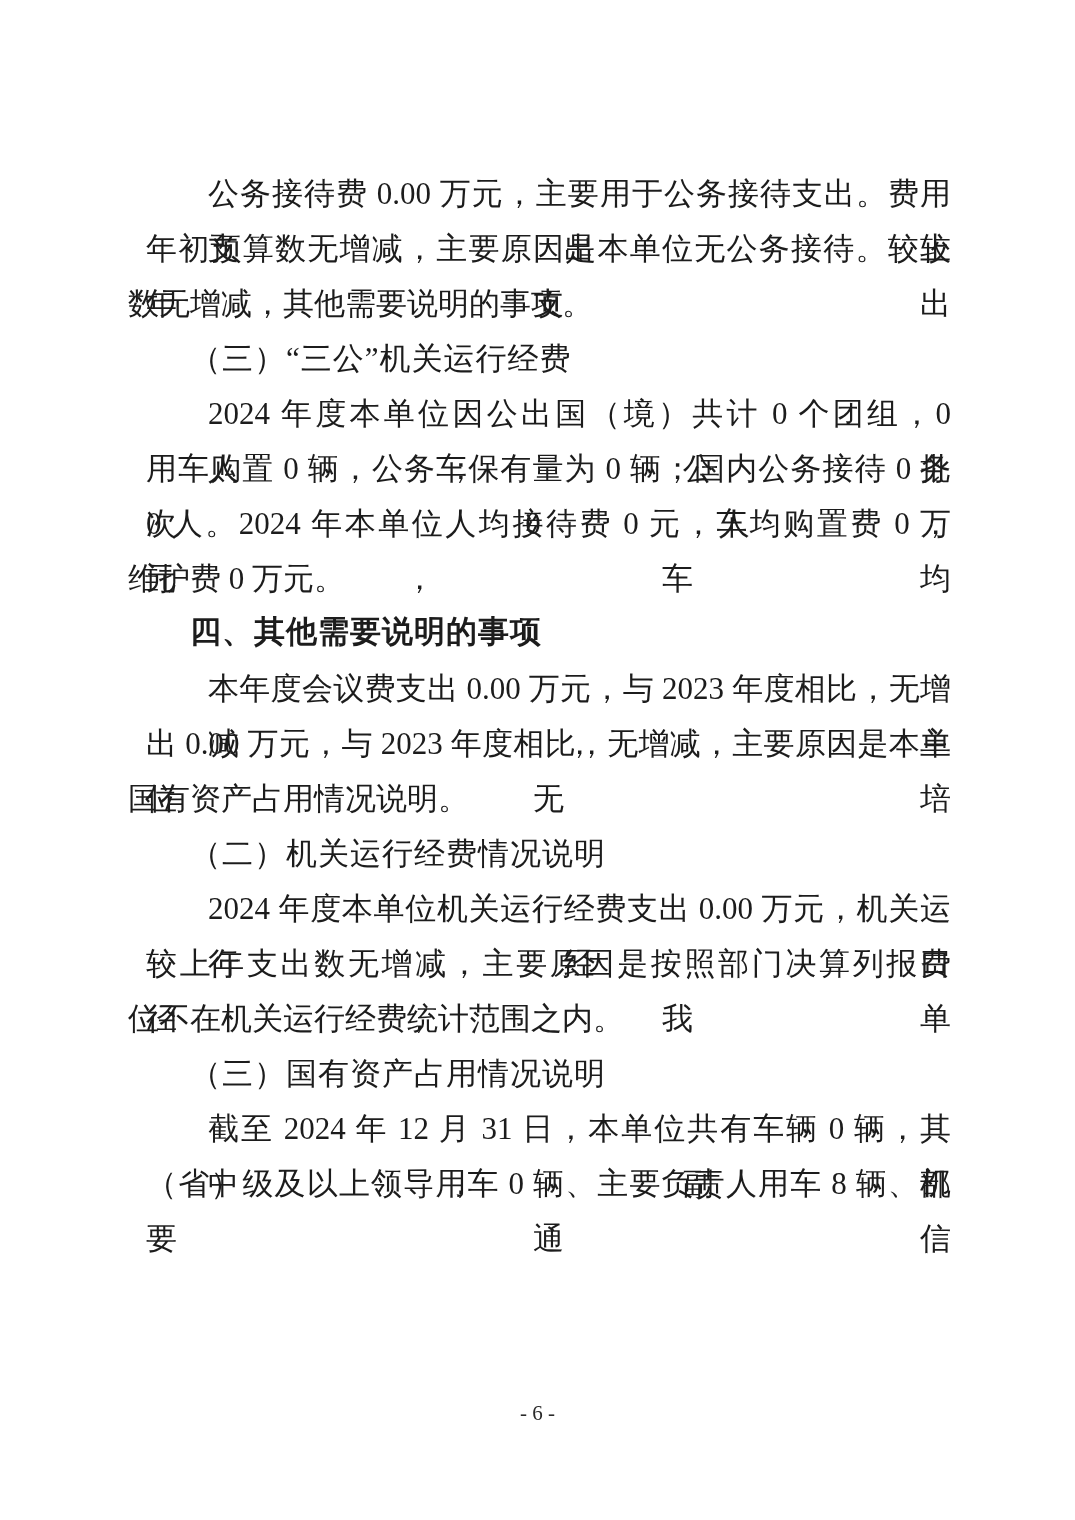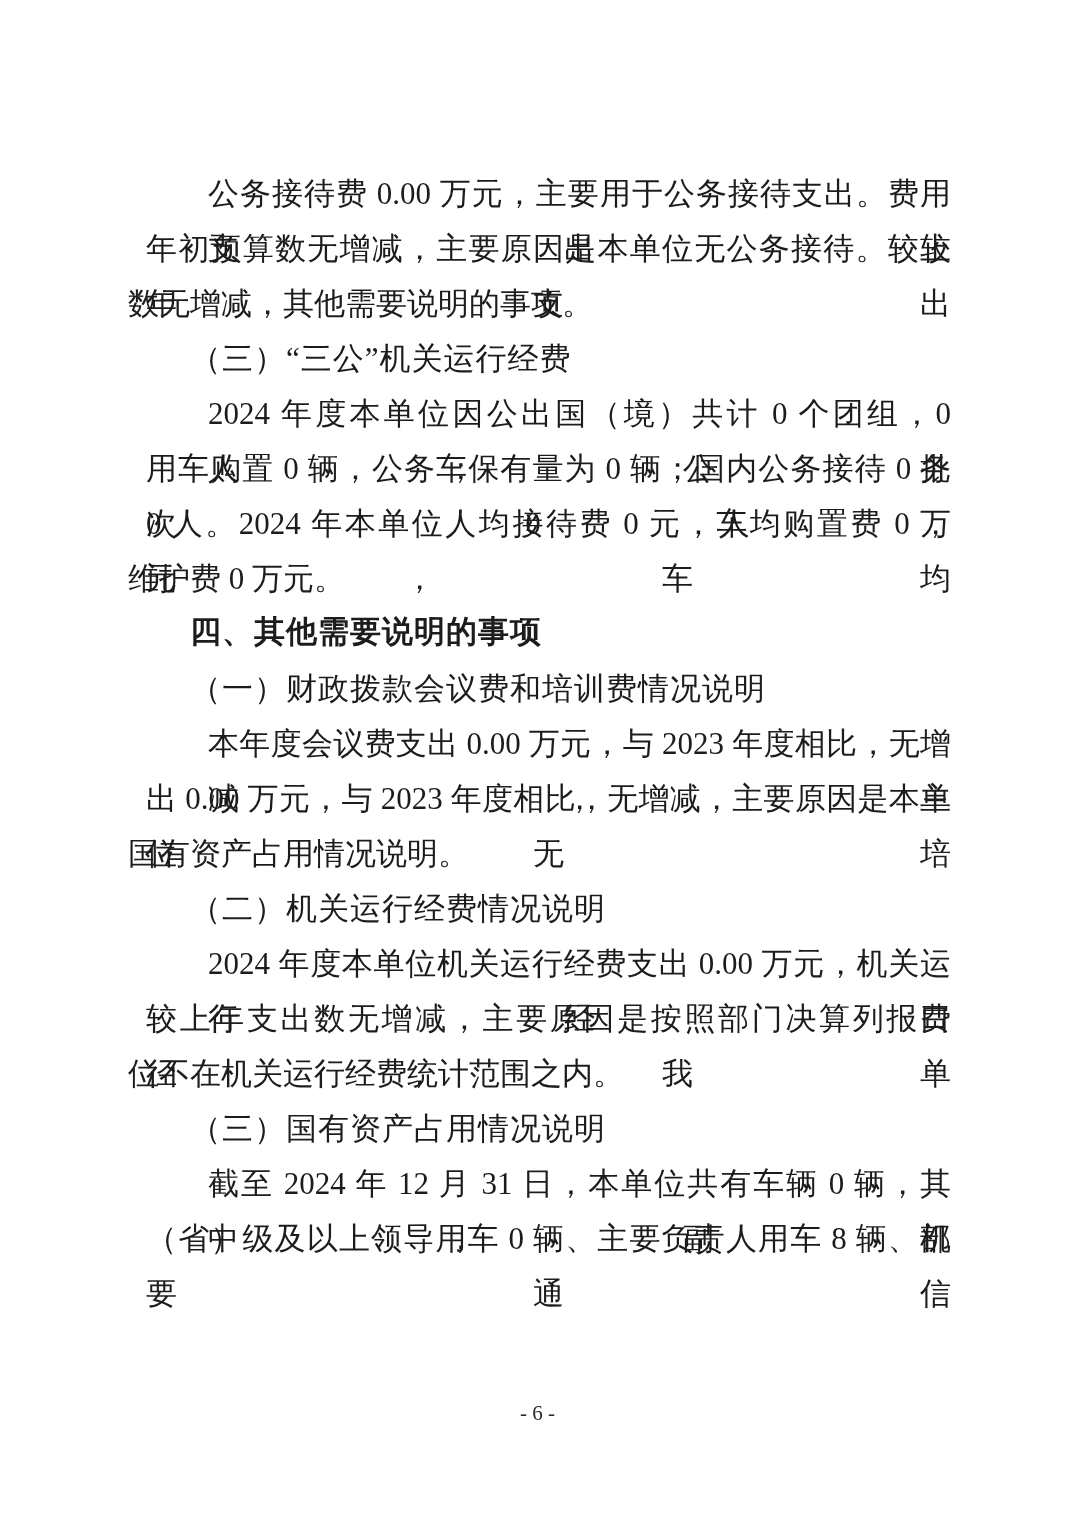--- a/index.html
+++ b/index.html
@@ -67,21 +67,20 @@
   <div class="doc">
     <div class="ln indent just">公务接待费 0.00 万元，主要用于公务接待支出。费用支出较</div>
     <div class="ln just">年初预算数无增减，主要原因是本单位无公务接待。较上年支出</div>
     <div class="ln">数无增减，其他需要说明的事项。</div>
     <div class="ln indent h-kai">（三）“三公”机关运行经费</div>
     <div class="ln indent just">2024 年度本单位因公出国（境）共计 0 个团组，0 人；公务</div>
     <div class="ln just">用车购置 0 辆，公务车保有量为 0 辆；国内公务接待 0 批次 0 人，</div>
     <div class="ln just">0 人。2024 年本单位人均接待费 0 元，车均购置费 0 万元，车均</div>
     <div class="ln">维护费 0 万元。</div>
     <div class="ln indent h-bold">四、其他需要说明的事项</div>
-    <div class="ln indent h-kai">（一）财政拨款会议费和培训费情况说明</div>
     <div class="ln indent just">本年度会议费支出 0.00 万元，与 2023 年度相比，无增减，主</div>
     <div class="ln just">出 0.00 万元，与 2023 年度相比，无增减，主要原因是本单位无培</div>
     <div class="ln">国有资产占用情况说明。</div>
     <div class="ln indent h-kai">（二）机关运行经费情况说明</div>
     <div class="ln indent just">2024 年度本单位机关运行经费支出 0.00 万元，机关运行经费</div>
     <div class="ln just">较上年支出数无增减，主要原因是按照部门决算列报口径，我单</div>
     <div class="ln">位不在机关运行经费统计范围之内。</div>
     <div class="ln indent h-kai">（三）国有资产占用情况说明</div>
     <div class="ln indent just">截至 2024 年 12 月 31 日，本单位共有车辆 0 辆，其中，副部</div>
     <div class="ln just">（省）级及以上领导用车 0 辆、主要负责人用车 8 辆、机要通信</div>

